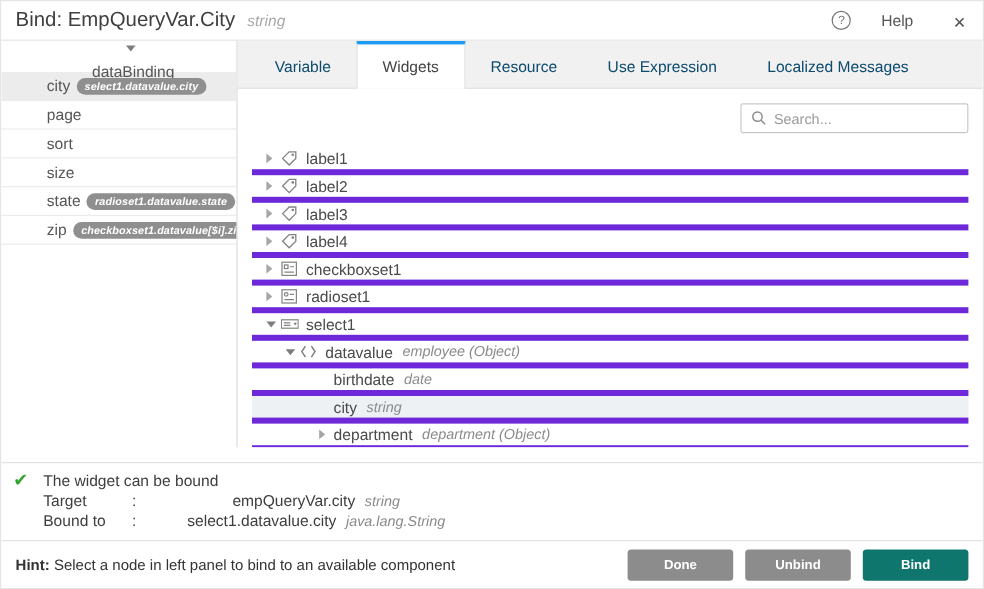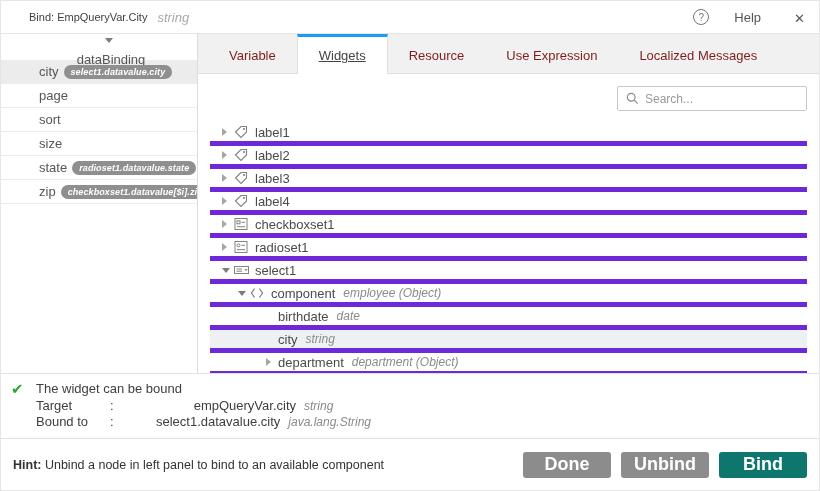--- a/index.html
+++ b/index.html
@@ -2,21 +2,21 @@
 <html><head>
 <meta charset="utf-8">
 <style>
   * { box-sizing: border-box; margin: 0; padding: 0; }
   html,body { background:#fff; }
   body { font-family: "Liberation Sans", "DejaVu Sans", sans-serif; }
   .dialog { width:820px; height:491px; background:#fff; position:relative; overflow:hidden; border:1px solid #e5e5e5; display:flex; flex-direction:column; }
 
   
   .header { height:33px; flex:0 0 33px; display:flex; align-items:center; padding:0 14px 0 12px; border-bottom:1px solid #e6e6e6; }
-  .title { font-size:11px; color:#3f3f3f;margin-left:16px; }
+  .title { font-size:17px; color:#3f3f3f; }
   .subtitle { font-size:13px; color:#a9a9a9; font-style:italic; margin-left:10px; }
   .header-right { margin-left:auto; display:flex; align-items:center; gap:25px; }
   .help-icon { width:16px; height:16px; border:1px solid #767676; border-radius:50%; color:#767676; font-size:10px; display:flex; align-items:center; justify-content:center; cursor:pointer; }
   .help-icon::before { content:"?"; }
   .help-label { font-size:13px; color:#555; cursor:pointer; }
   .close-icon { font-size:17px; color:#555; cursor:pointer; margin-left:8px; line-height:1; }
   .close-icon::before { content:"\2715"; font-size:13px; }
 
   
   .main { flex:0 0 339px; height:339px; display:flex; overflow:hidden; }
@@ -31,54 +31,54 @@
 
   
   .arrow { width:12px; flex:0 0 12px; display:inline-flex; align-items:center; justify-content:flex-start; cursor:pointer; }
   .arrow.collapsed::before { content:""; border-left:5px solid #a6a6a6; border-top:4px solid transparent; border-bottom:4px solid transparent; }
   .arrow.expanded::before { content:""; border-top:5px solid #7d7d7d; border-left:4px solid transparent; border-right:4px solid transparent; }
   .arrow.none::before { content:""; }
 
   
   .right-panel { flex:1; display:flex; flex-direction:column; overflow:hidden; }
   .tab-bar { height:40px; flex:0 0 40px; background:#f1f1f1; border-bottom:1px solid #e0e0e0; display:flex; padding-left:10px; }
-  .tab { display:flex; align-items:center; padding:0 21px; font-size:13px; color:#7f1d1d; border-top:3px solid transparent; cursor:pointer; }
-  .tab.active { background:#fff; border-top:3px solid #1d9af2; border-left:1px solid #e0e0e0; border-right:1px solid #e0e0e0; margin-bottom:-1px; color:#444;text-decoration:underline; }
+  .tab { display:flex; align-items:center; padding:0 21px; font-size:13px; color:#0c4a6e; border-top:3px solid transparent; cursor:pointer; }
+  .tab.active { background:#fff; border-top:3px solid #1d9af2; border-left:1px solid #e0e0e0; border-right:1px solid #e0e0e0; margin-bottom:-1px; color:#444; }
   .panel-content { flex:1; padding:12px 12px 0 12px; overflow:hidden; }
   .search-row { display:flex; justify-content:flex-end; margin-bottom:12px; }
   .search-box { width:190px; height:25px; border:1px solid #c9c9c9; border-radius:2px; display:flex; align-items:center; padding:0 8px; gap:6px; background:#fff; }
   .search-box svg { flex:0 0 auto; }
   .search-input { border:none; outline:none; width:100%; font-size:12px; color:#666; font-family:Liberation Sans, sans-serif; background:transparent; }
   .search-input::placeholder { color:#9a9a9a; }
 
   
   .tree { font-size:13px; color:#4a4a4a; }
   .tree-row { display:flex; align-items:center; height:23px; border-bottom:5px solid #6d28d9; cursor:pointer; padding-right:8px; white-space:nowrap; }
   .tree-row.selected { background:#eef1f4; }
   .tree-row.d0 { padding-left:12px; }
   .tree-row.d1 { padding-left:28px; }
   .tree-row.d2 { padding-left:56px; }
   .node-icon { width:15px; height:14px; flex:0 0 15px; margin-right:6px; display:inline-flex; align-items:center; }
   .node-icon.empty { width:0; flex:0 0 0; margin-right:0; }
   .type-text { font-style:italic; color:#8a8a8a; font-size:12px; margin-left:8px; }
 
   
-  .status-area { flex:0 0 65px; border-top:1px solid #e2e2e2; padding:7px 12px 0 10px; display:flex; gap:9px; font-size:13px; color:#3e3e3e; }
+  .status-area { flex:0 0 65px; border-top:1px solid #e2e2e2; padding:7px 12px 0 10px; display:flex; gap:9px; font-size:13px; color:#3e3e3e;margin-top:12px; }
   .check-icon { flex:0 0 16px; color:#2ca52c; font-weight:bold; font-size:15px; line-height:16px; }
   .check-icon::before { content:"\2714"; }
   .status-lines { line-height:16.5px; }
   .status-grid { display:grid; grid-template-columns:74px 46px auto; }
   .status-grid .val { white-space:nowrap;text-align:center; }
 
   
   .footer { flex:1; border-top:1px solid #e2e2e2; display:flex; align-items:center; padding:0 12px; }
   .hint { font-size:12.5px; color:#333; }
   .hint b { font-weight:bold; }
   .footer-buttons { margin-left:auto; display:flex; gap:10px; }
-  .btn { min-width:88px; height:26px; border:none; border-radius:3px; color:#fff; font-weight:bold; font-size:18px; font-family:inherit; cursor:pointer; background:#8c8c8c; }
+  .btn { min-width:88px; height:26px; border:none; border-radius:3px; color:#fff; font-weight:bold; font-size:11px; font-family:inherit; cursor:pointer; background:#8c8c8c; }
   .btn.primary { background:#0f766e; }
 </style>
 </head>
 <body>
 
 <div class="dialog">
 
   <div class="header">
     <span class="title">Bind: EmpQueryVar.City</span>
     <span class="subtitle">string</span>
@@ -225,21 +225,21 @@
           </div>
 
           <div class="tree-row d1">
             <span class="arrow expanded"></span>
             <span class="node-icon">
               <svg width="14" height="12" viewBox="0 0 14 12">
                   <path d="M4.5 1.5 L1.5 6 L4.5 10.5" fill="none" stroke="#7d7d7d" stroke-width="1.2"></path>
                   <path d="M9.5 1.5 L12.5 6 L9.5 10.5" fill="none" stroke="#7d7d7d" stroke-width="1.2"></path>
                 </svg>
             </span>
-            <span>component</span>
+            <span>datavalue</span>
             <span class="type-text">employee (Object)</span>
           </div>
 
           <div class="tree-row d2">
             <span class="arrow none"></span>
             <span class="node-icon empty"></span>
             <span>birthdate</span>
             <span class="type-text">date</span>
           </div>
 
@@ -273,21 +273,21 @@
       </div>
       <div class="status-grid">
         <span>Bound to</span>
         <span>:</span>
         <span class="val"><span>select1.datavalue.city</span><span class="type-text">java.lang.String</span></span>
       </div>
     </div>
   </div>
 
   <div class="footer">
-    <span class="hint"><b>Hint:</b><span> Unbind a node in left panel to bind to an available component</span></span>
+    <span class="hint"><b>Hint:</b><span> Select a node in left panel to bind to an available component</span></span>
     <span class="footer-buttons">
       <button class="btn">Done</button>
       <button class="btn">Unbind</button>
       <button class="btn primary">Bind</button>
     </span>
   </div>
 
 </div>
 
 </body></html>

